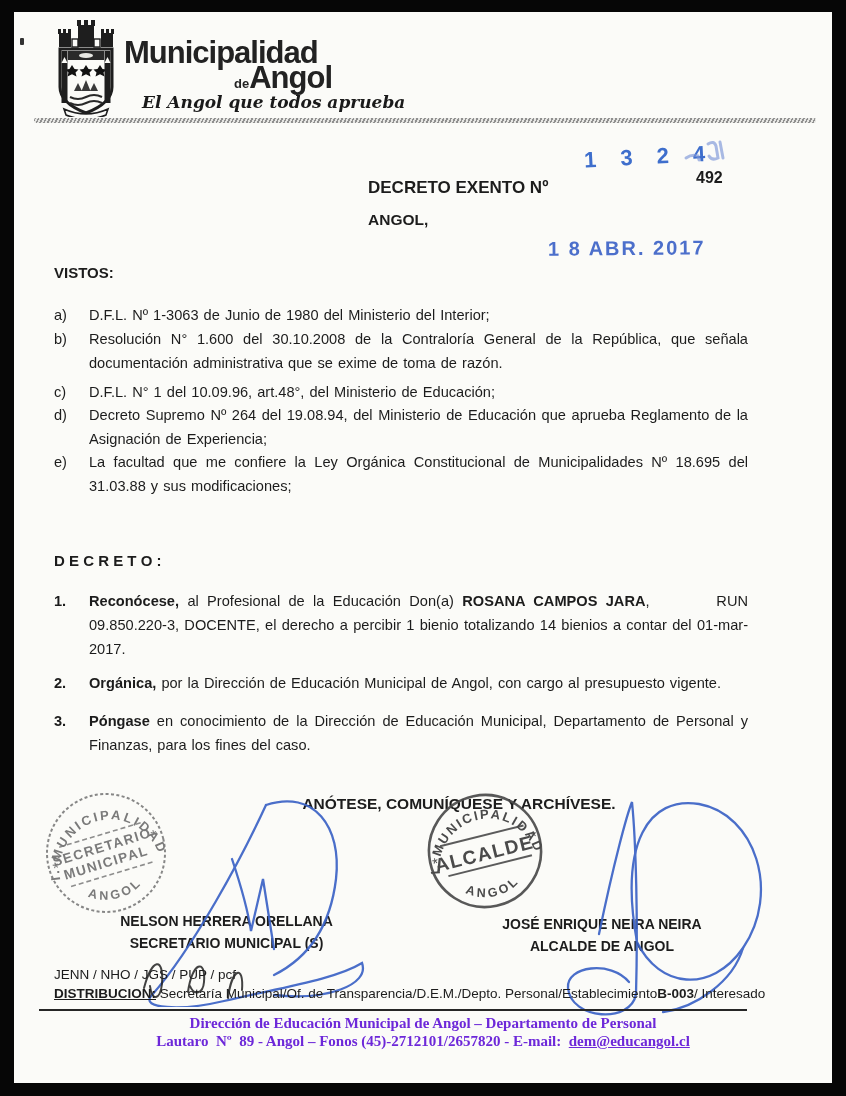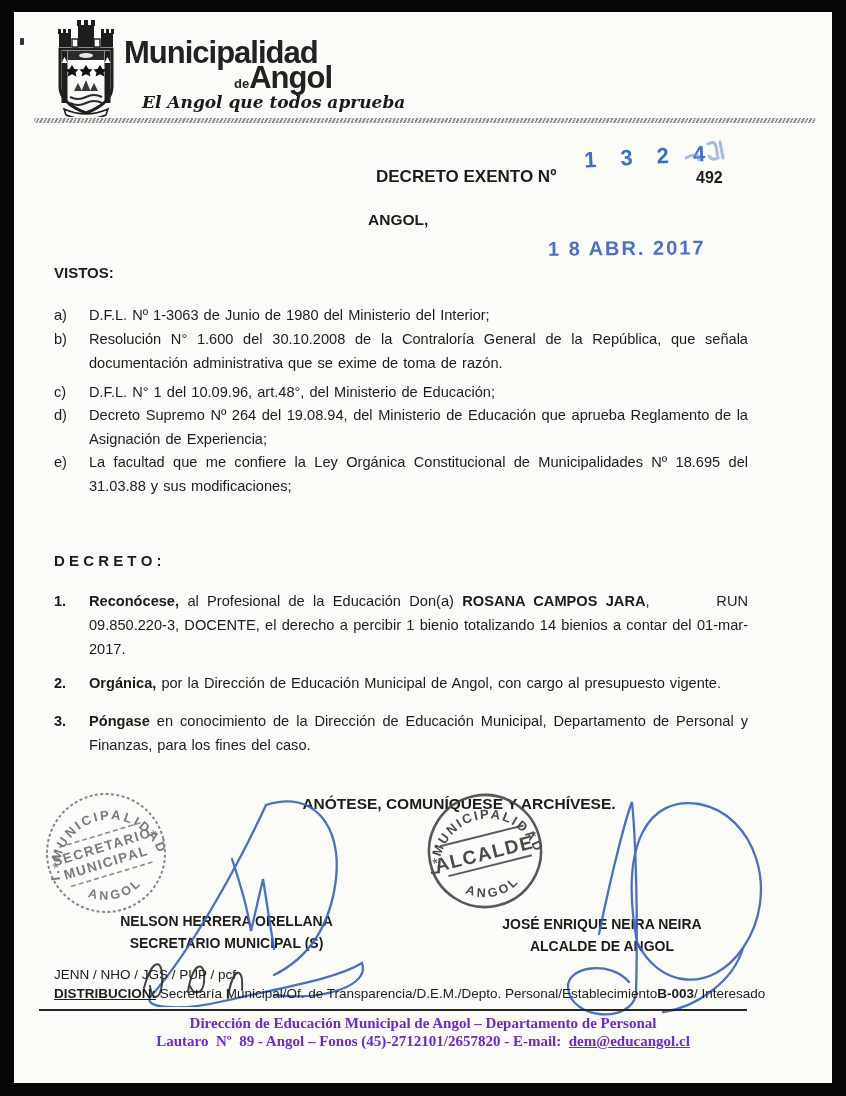--- a/index.html
+++ b/index.html
@@ -105,21 +105,21 @@
   <div class="abs" style="left:110px;top:26px;">
     <div class="brand-top">Municipalidad</div>
     <div class="brand-l2">
       <span class="brand-de">de</span><span class="brand-bottom">Angol</span>
     </div>
   </div>
   <div class="abs slogan" style="left:128px;top:80px;">El Angol que todos aprueba</div>
 
   <div class="abs deco" style="left:20px;top:106px;width:782px;"></div>
 
-  <div class="abs decree-label" style="left:354px;top:155px;margin-left:8px;">DECRETO EXENTO Nº</div>
+  <div class="abs decree-label" style="left:354px;top:166px;">DECRETO EXENTO Nº</div>
   <div class="abs stamp-num" style="left:570px;top:132px;">1 3 2 4</div>
 
   <div class="abs ink" style="left:668px;top:124px;">
     <svg width="56" height="32" viewBox="0 0 56 32">
       <g stroke="#7d96d8" stroke-width="3" fill="none" opacity=".65" stroke-linecap="round">
         <path d="M4,22 q6,-4 12,-2 l1,4"></path>
         <path d="M26,8 q6,-4 8,2 l2,12 q-6,3 -9,-2"></path>
         <path d="M38,6 l3,16"></path>
       </g>
     </svg>

